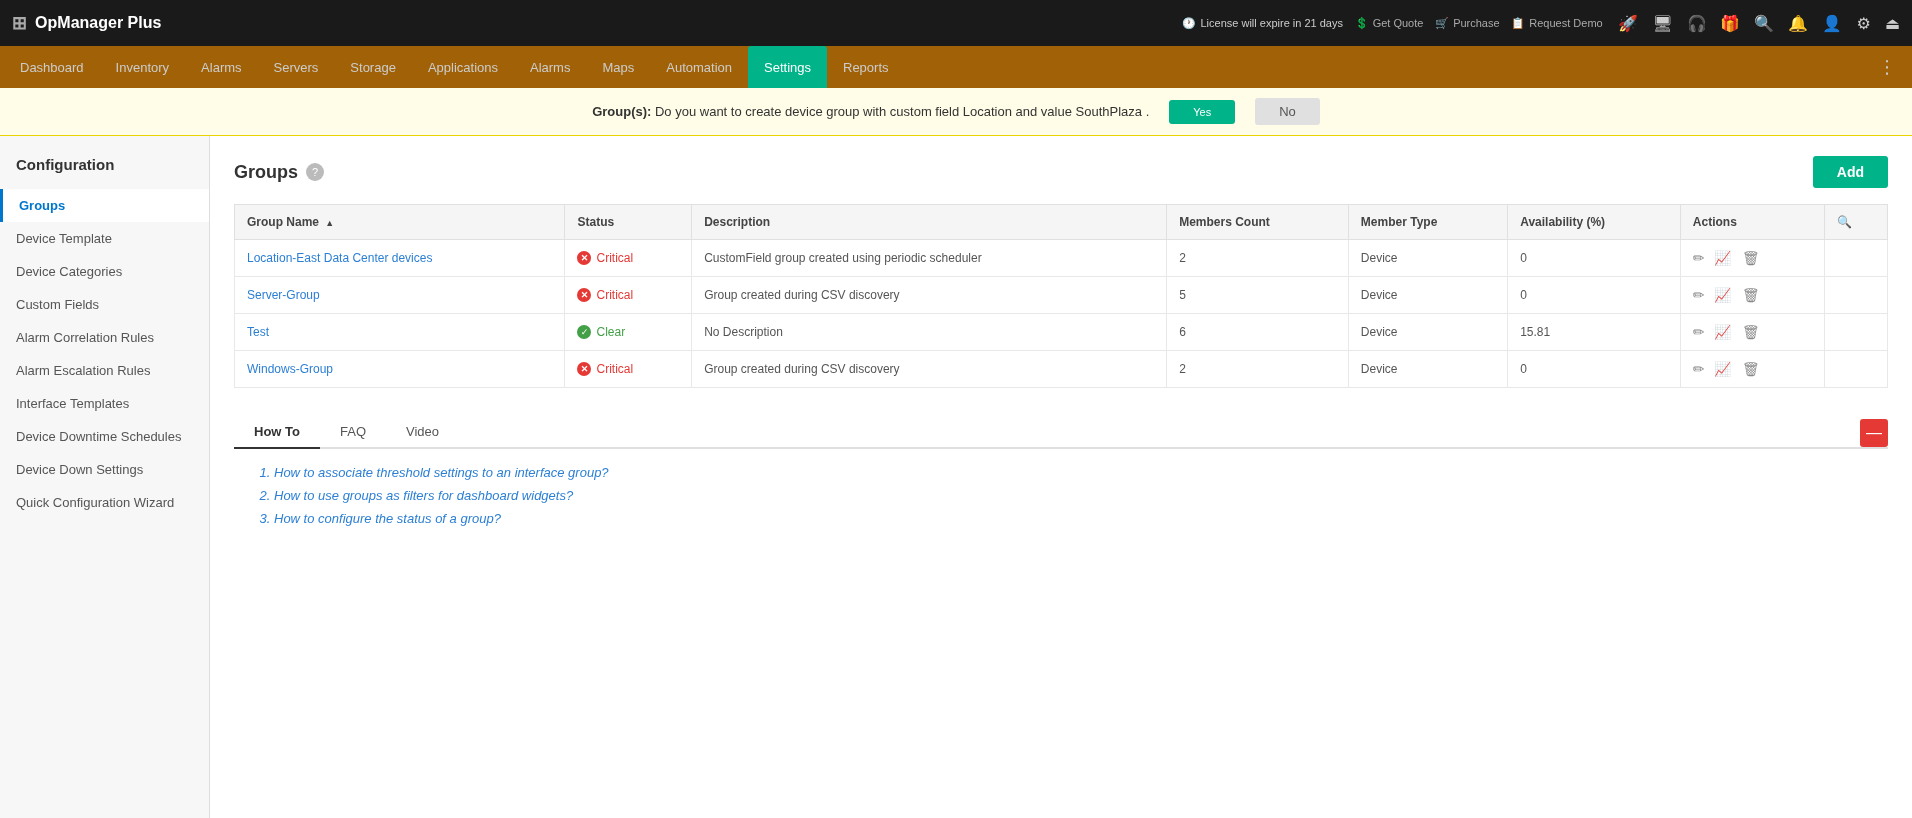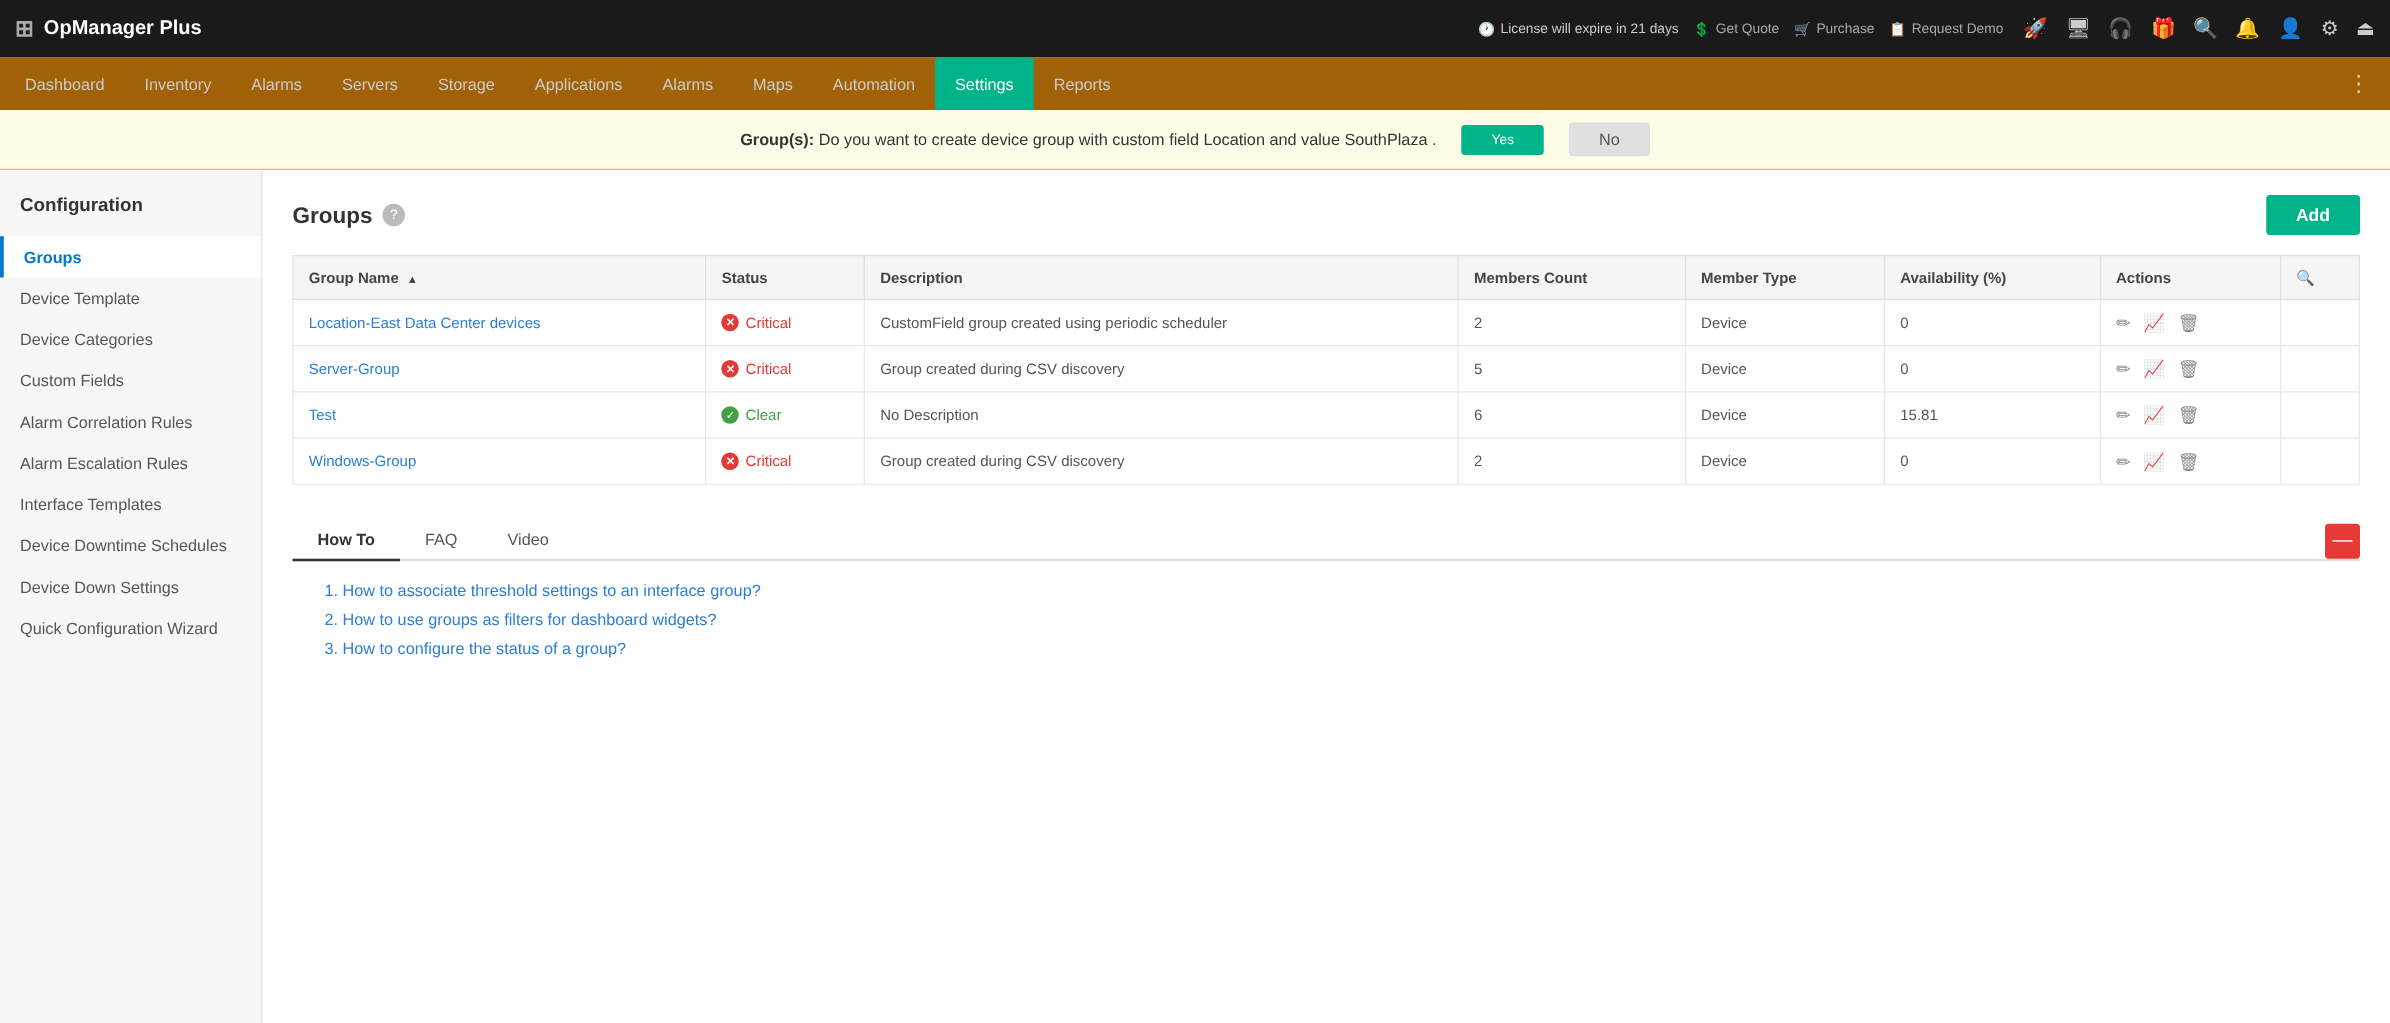--- a/index.html
+++ b/index.html
@@ -249,20 +249,21 @@
       width: 28px; height: 28px;
       border-radius: 3px;
       cursor: pointer;
       font-size: 16px;
       display: flex; align-items: center; justify-content: center;
       margin-right: 0;
     }
     .help-content {
       padding: 16px 20px;
       background: #fff;
+      font-style: italic;
     }
     .help-content ol {
       padding-left: 20px;
     }
     .help-content li {
       margin-bottom: 8px;
       color: #2b7fd4;
       cursor: pointer;
       font-size: 13px;
     }

